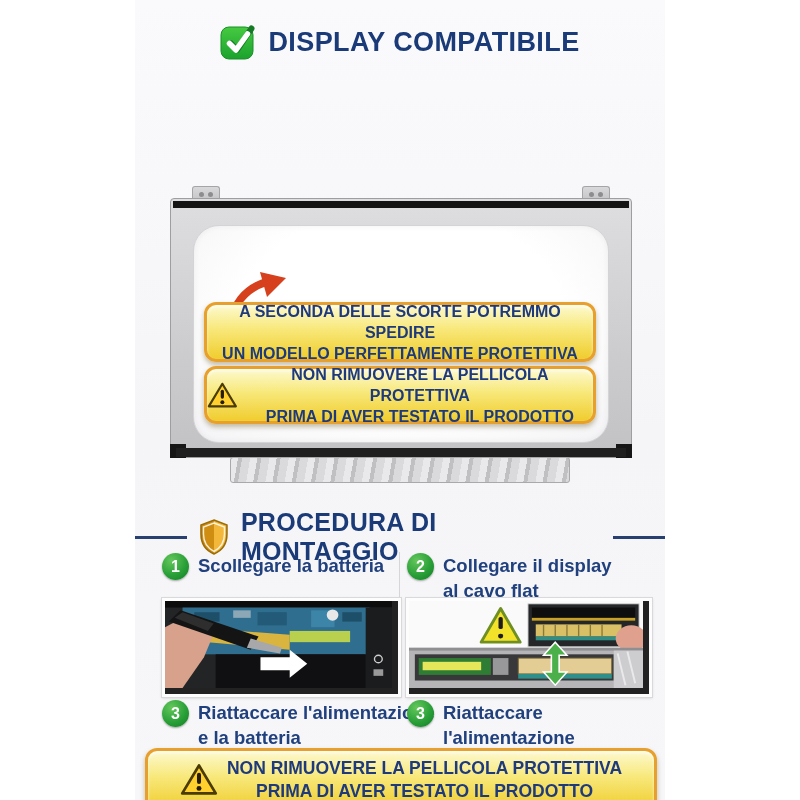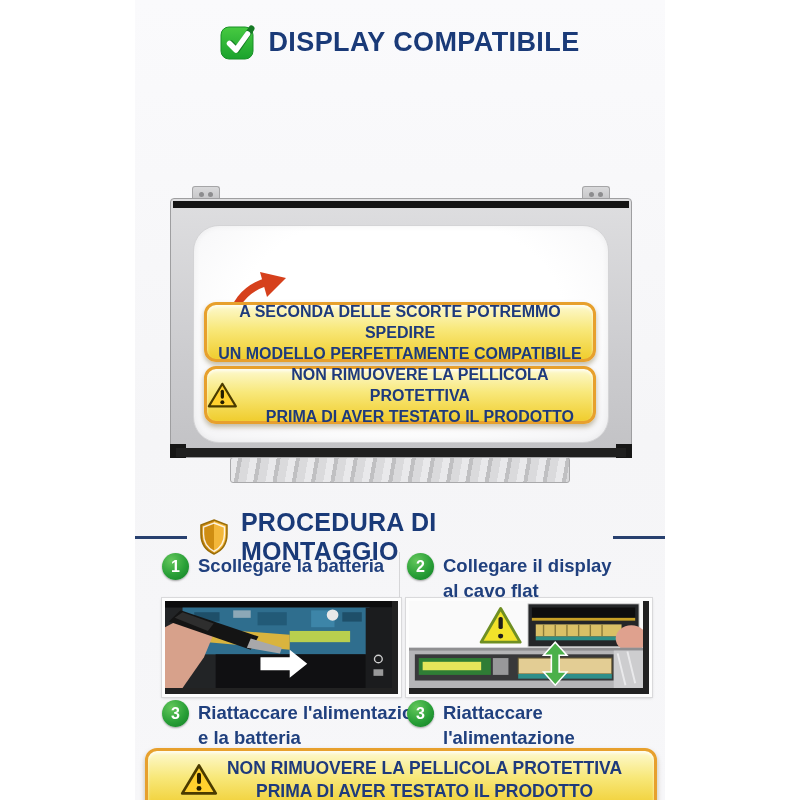--- a/index.html
+++ b/index.html
@@ -108,21 +108,21 @@
       <div class="panel-foil"></div>
 
       <svg class="red-arrow" width="80" height="62" viewBox="0 0 80 62">
         <path d="M12,58 C14,35 27,19 48,12" fill="none" stroke="#d6401c" stroke-width="8" stroke-linecap="round"></path>
         <polygon points="42,2 68,8 49,27" fill="#d6401c"></polygon>
       </svg>
 
       <div class="ybanner yb-stock">
         <div class="btext">
           <div>A SECONDA DELLE SCORTE POTREMMO SPEDIRE</div>
-          <div>UN MODELLO PERFETTAMENTE COMPATIBILE</div>
+          <div>UN MODELLO PERFETTAMENTE PROTETTIVA</div>
         </div>
       </div>
 
       <div class="ybanner yb-film">
         <svg width="32" height="29" viewBox="0 0 34 30">
           <polygon points="17,2 32,27 2,27" fill="#ffd02e" stroke="#4a3b00" stroke-width="2.4" stroke-linejoin="round"></polygon>
           <rect x="15.2" y="8.5" width="3.6" height="10" rx="1.8" fill="#241d00"></rect>
           <circle cx="17" cy="22.5" r="2.2" fill="#241d00"></circle>
         </svg>
         <div class="btext">

